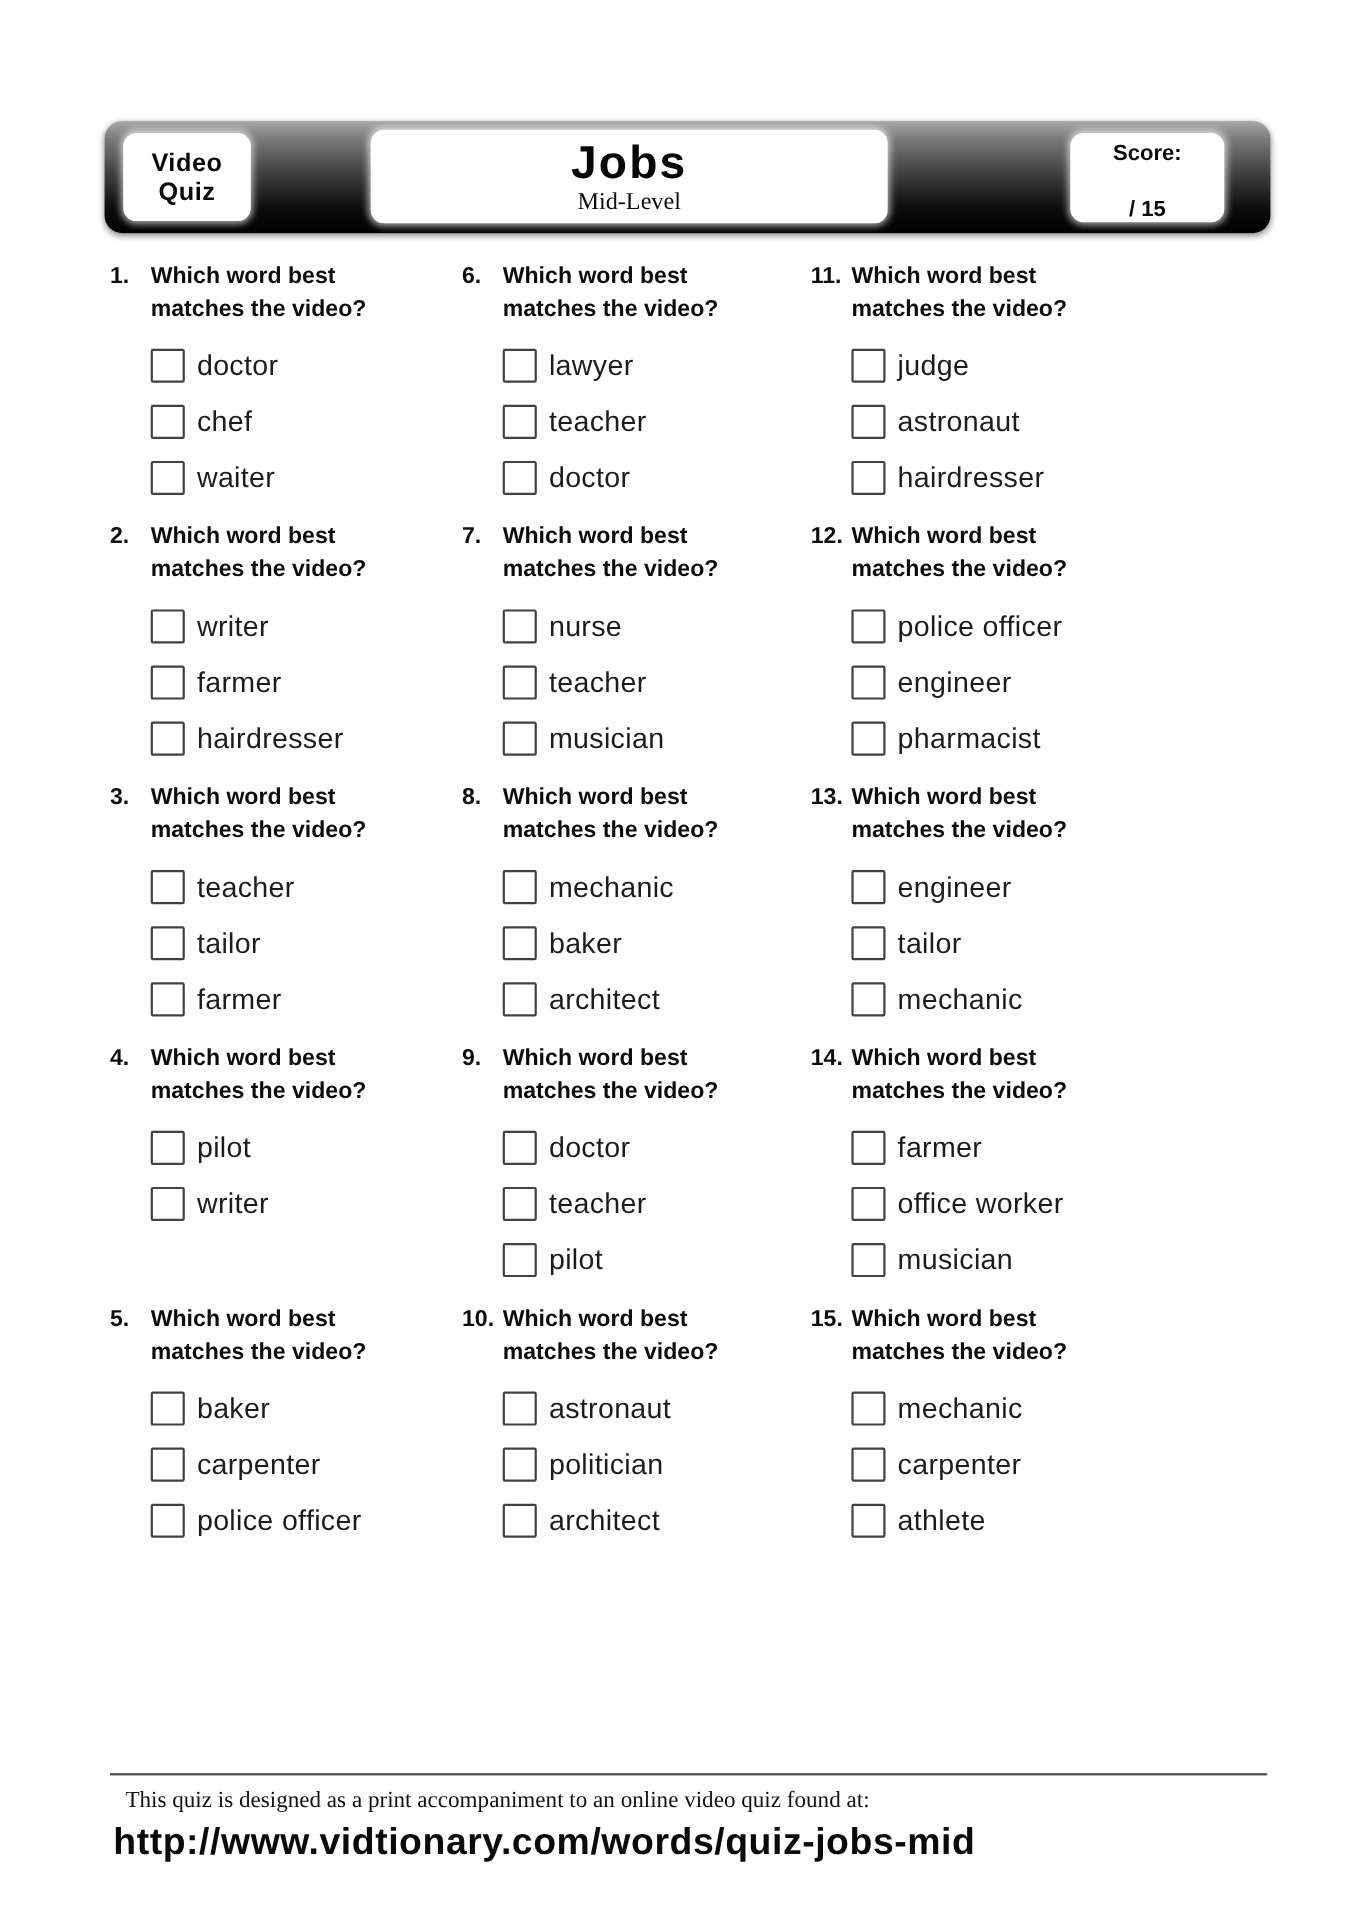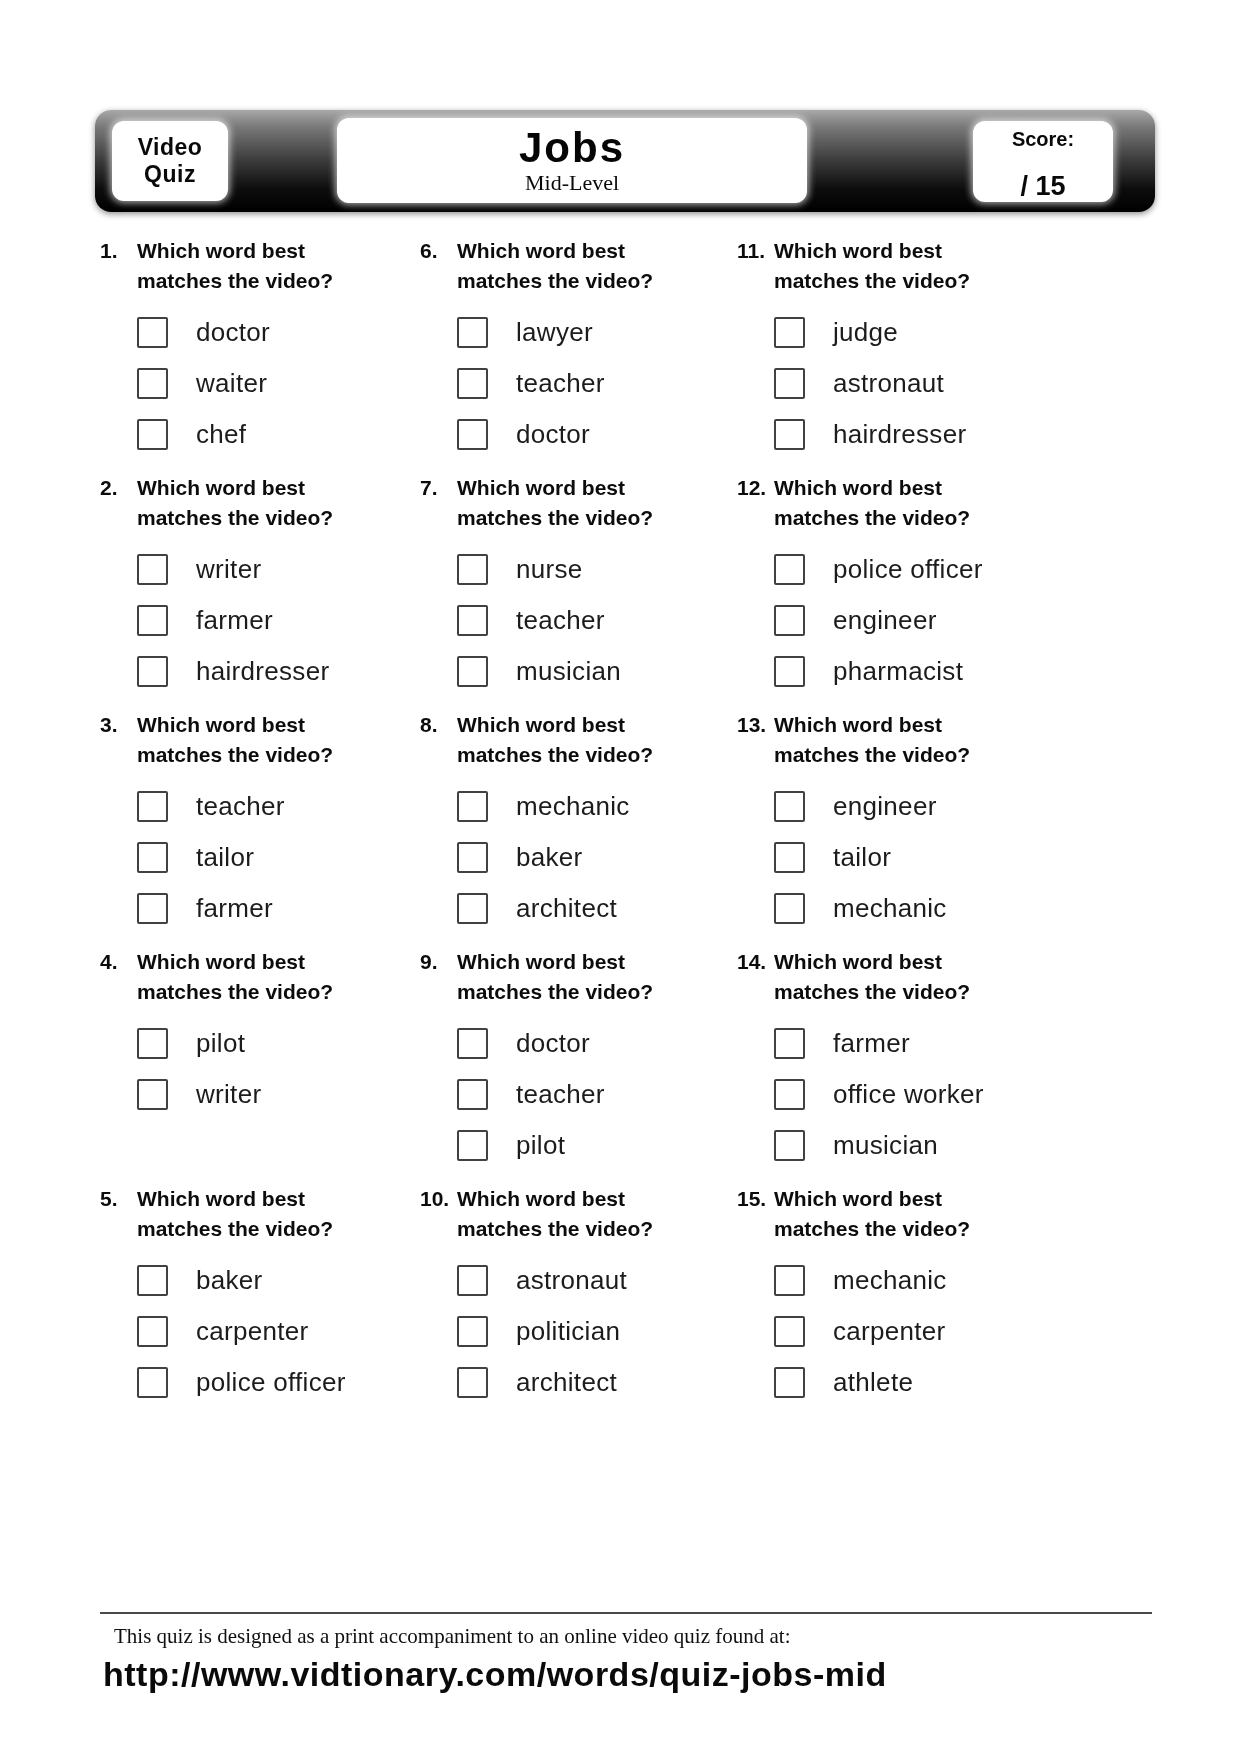--- a/index.html
+++ b/index.html
@@ -36,21 +36,21 @@
     display:flex; flex-direction:column; align-items:center; justify-content:center;
   }
   .quiz-title { font-size:42px; font-weight:bold; letter-spacing:2px; line-height:44px; color:#050505; }
   .quiz-subtitle { font-family:"Liberation Serif", serif; font-size:22px; line-height:25px; color:#0a0a0a; }
   .score-box {
     right:42px; top:11px; width:140px; height:81px;
     display:flex; flex-direction:column; justify-content:space-between;
     text-align:center; padding:7px 0 0 0;
   }
   .score-label { font-size:20px; font-weight:bold; color:#090909; }
-  .score-value { font-size:27px; font-weight:bold; color:#090909; }
+  .score-value { font-size:20px; font-weight:bold; color:#090909; }
 
   
   .questions-grid {
     position:absolute; left:100px; top:236px; width:1052px;
     display:grid;
     grid-template-columns:320px 317px 1fr;
     grid-template-rows:repeat(5, 237px);
     grid-auto-flow:column;
   }
   .question { overflow:visible; }
@@ -60,21 +60,21 @@
   }
   .q-num { flex:0 0 auto; min-width:37px; }
   .q-prompt { width:218px; }
   .options { margin:11px 0 0 37px; }
   .option { display:flex; align-items:center; height:51px; }
   .checkbox {
     width:27px; height:27px; flex:0 0 auto;
     border:2.5px solid #414141; border-radius:2px;
     background:#ffffff; margin-right:11px;
   }
-  .option-label { font-size:26px; color:#1c1c1c; letter-spacing:0.3px;margin-left:17px; }
+  .option-label { font-size:26px; color:#1c1c1c; letter-spacing:0.3px; }
 
   
   .footer-rule {
     position:absolute; left:100px; top:1612px; width:1052px;
     border:none; border-top:2px solid #4a4a4a; margin:0;
   }
   .footer-note {
     position:absolute; left:114px; top:1624px; margin:0;
     font-family:"Liberation Serif", serif; font-size:21px; color:#101010;
   }
@@ -110,25 +110,25 @@
         <span class="q-prompt">Which word best matches the video?</span>
       </h3>
       <div class="options">
 
       <div class="option">
           <span class="checkbox"></span>
           <span class="option-label">doctor</span>
         </div>
           <div class="option">
           <span class="checkbox"></span>
+          <span class="option-label">chef</span>
+        </div>
+          <div class="option">
+          <span class="checkbox"></span>
           <span class="option-label">waiter</span>
-        </div>
-          <div class="option">
-          <span class="checkbox"></span>
-          <span class="option-label">chef</span>
         </div>
         </div>
     </section>
 
     <section class="question">
       <h3 class="q-head">
         <span class="q-num">2.</span>
         <span class="q-prompt">Which word best matches the video?</span>
       </h3>
       <div class="options">

